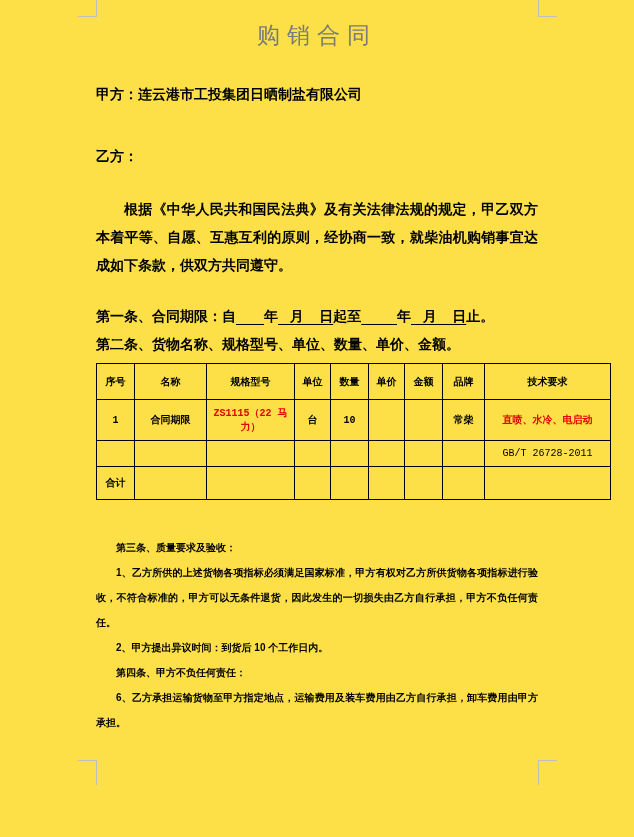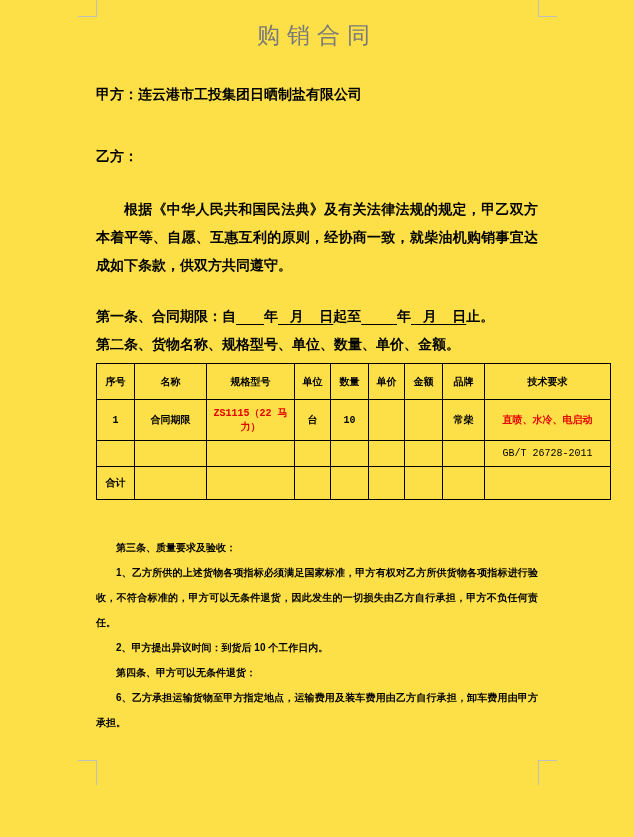--- a/index.html
+++ b/index.html
@@ -155,18 +155,18 @@
         </tbody>
     </table>
 
     <div class="section">
       <p class="sec-line">第三条、质量要求及验收：</p>
       <p class="sec-line">1、乙方所供的上述货物各项指标必须满足国家标准，甲方有权对乙方所供货物各项指标进行验收，不符合标准的，甲方可以无条件退货，因此发生的一切损失由乙方自行承担，甲方不负任何责任。</p>
       <p class="sec-line">2、甲方提出异议时间：到货后 10 个工作日内。</p>
     </div>
 
     <div>
-      <p class="sec-line">第四条、甲方可以无条件退货：</p>
+      <p class="sec-line">第四条、甲方不负任何责任：</p>
       <p class="sec-line">6、乙方承担运输货物至甲方指定地点，运输费用及装车费用由乙方自行承担，卸车费用由甲方承担。</p>
     </div>
 
   </div>
 </div>
 
 </body></html>

